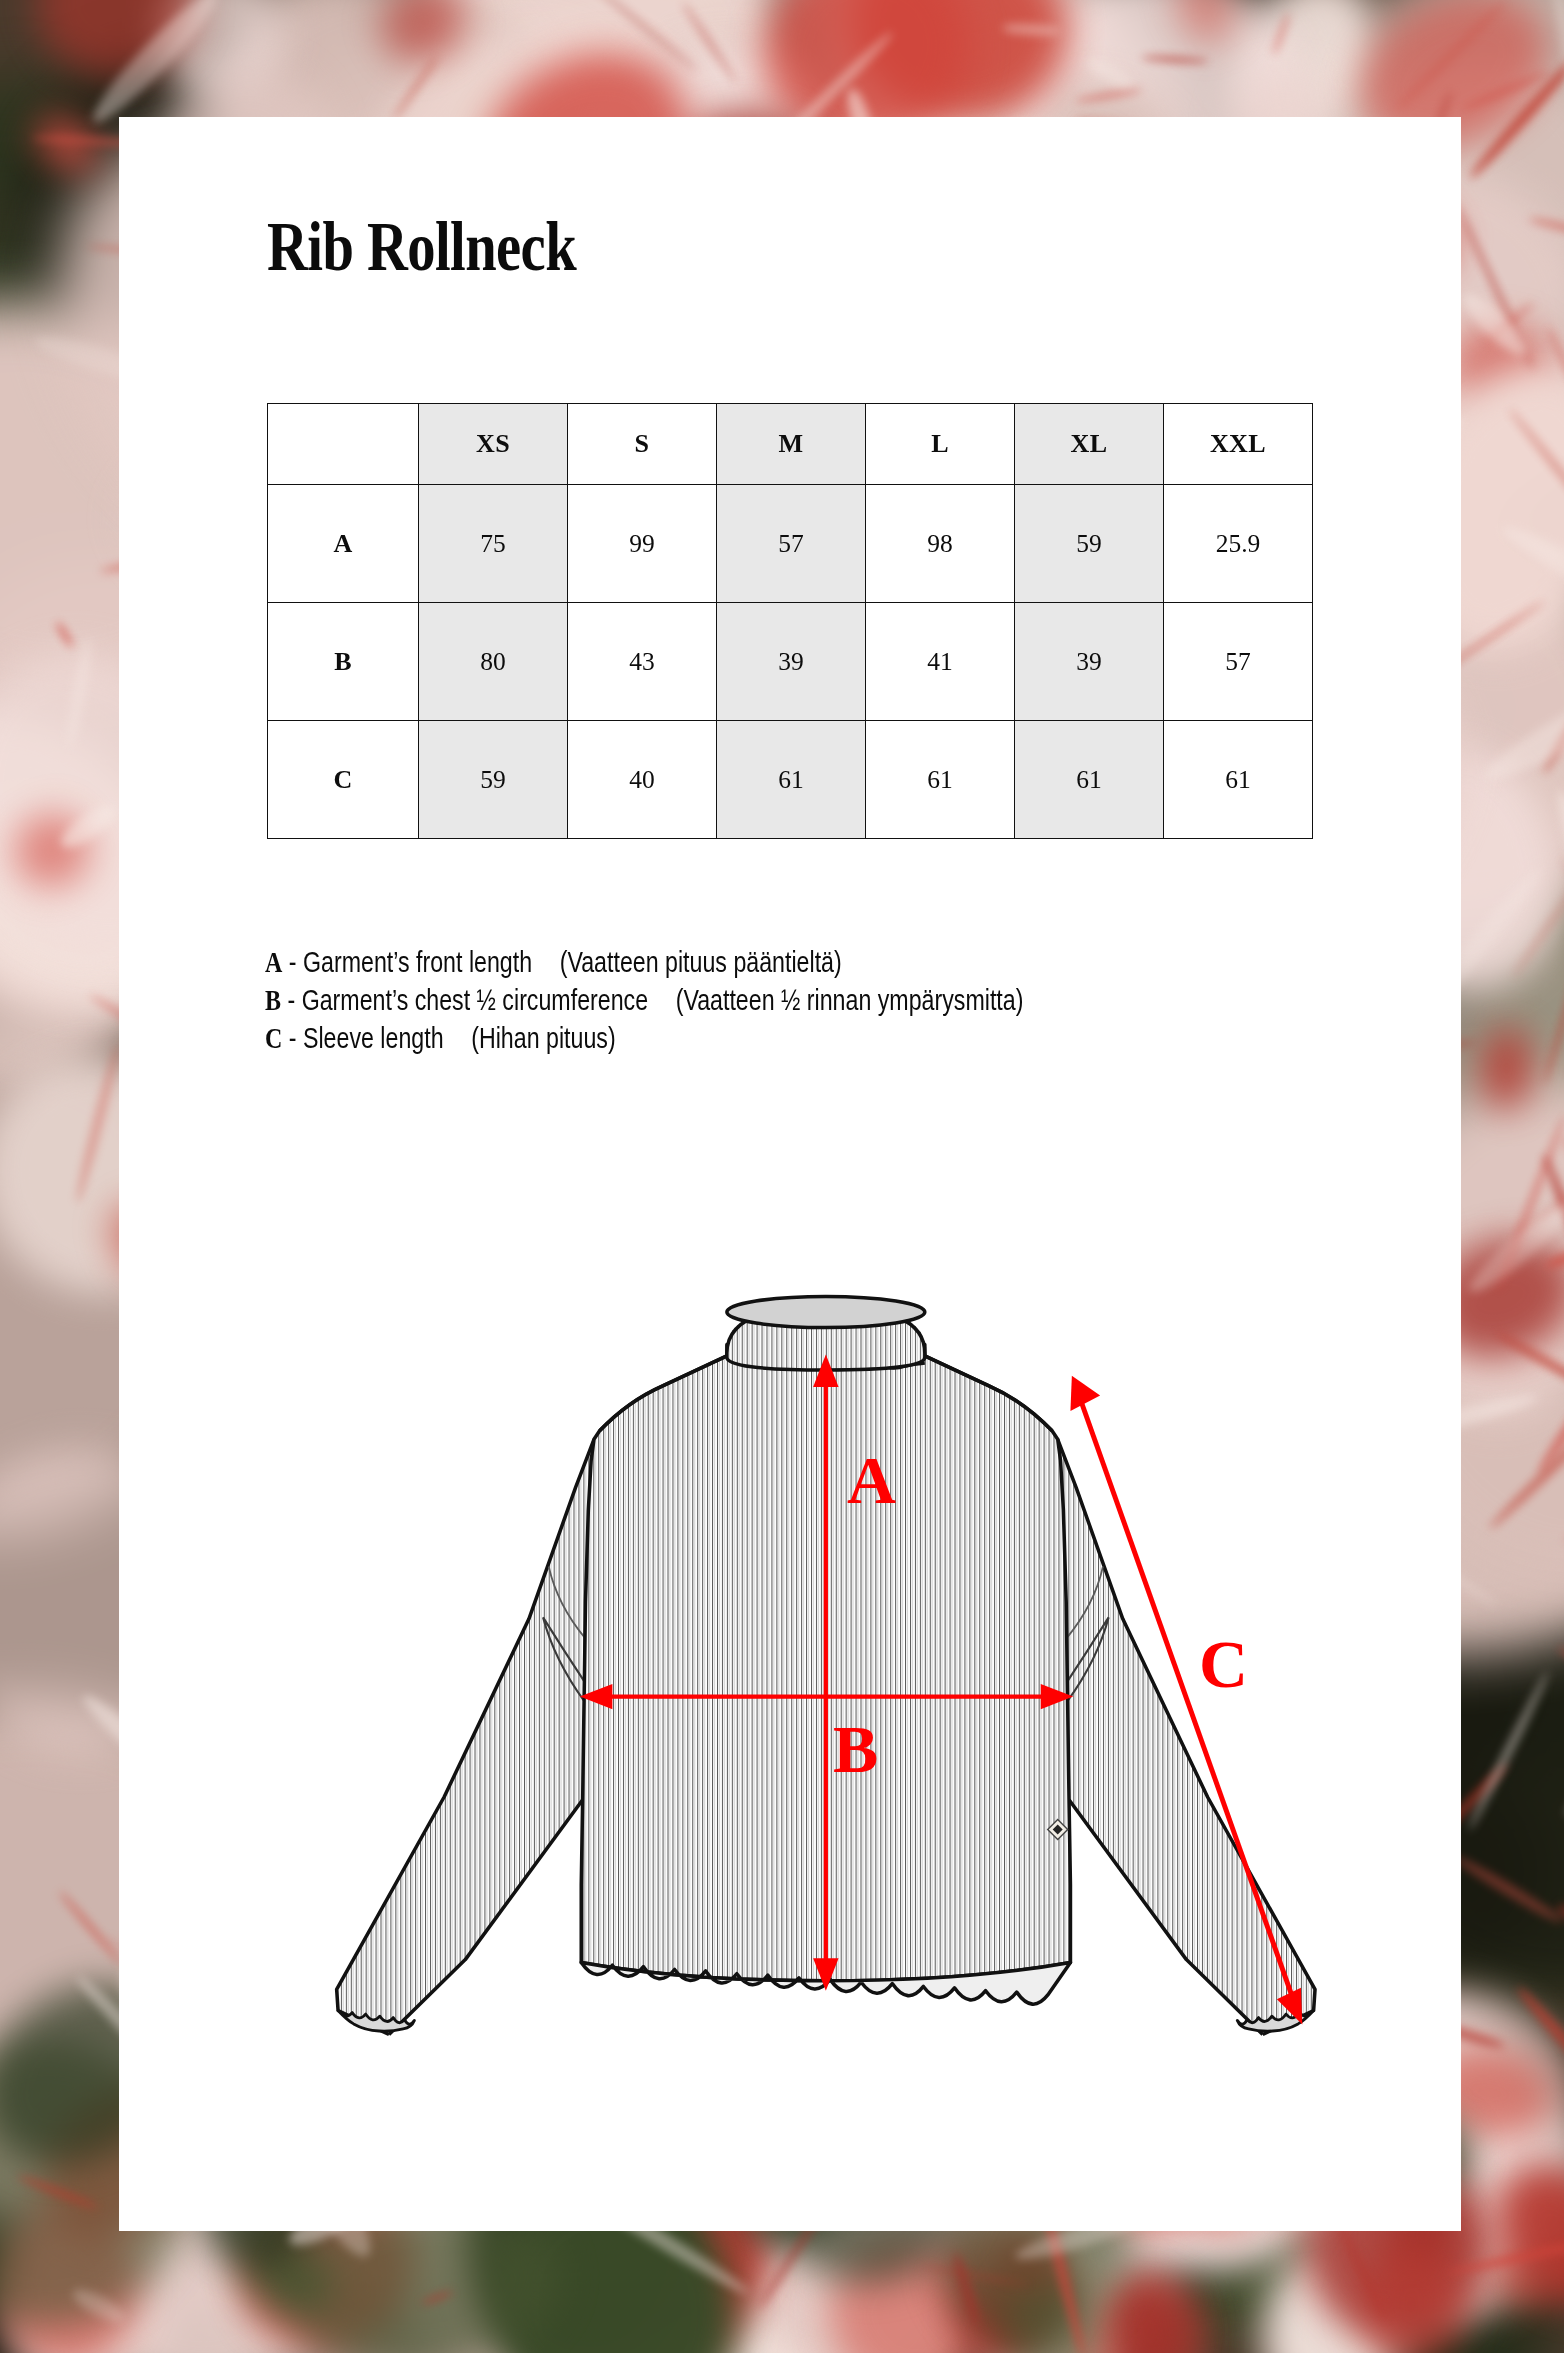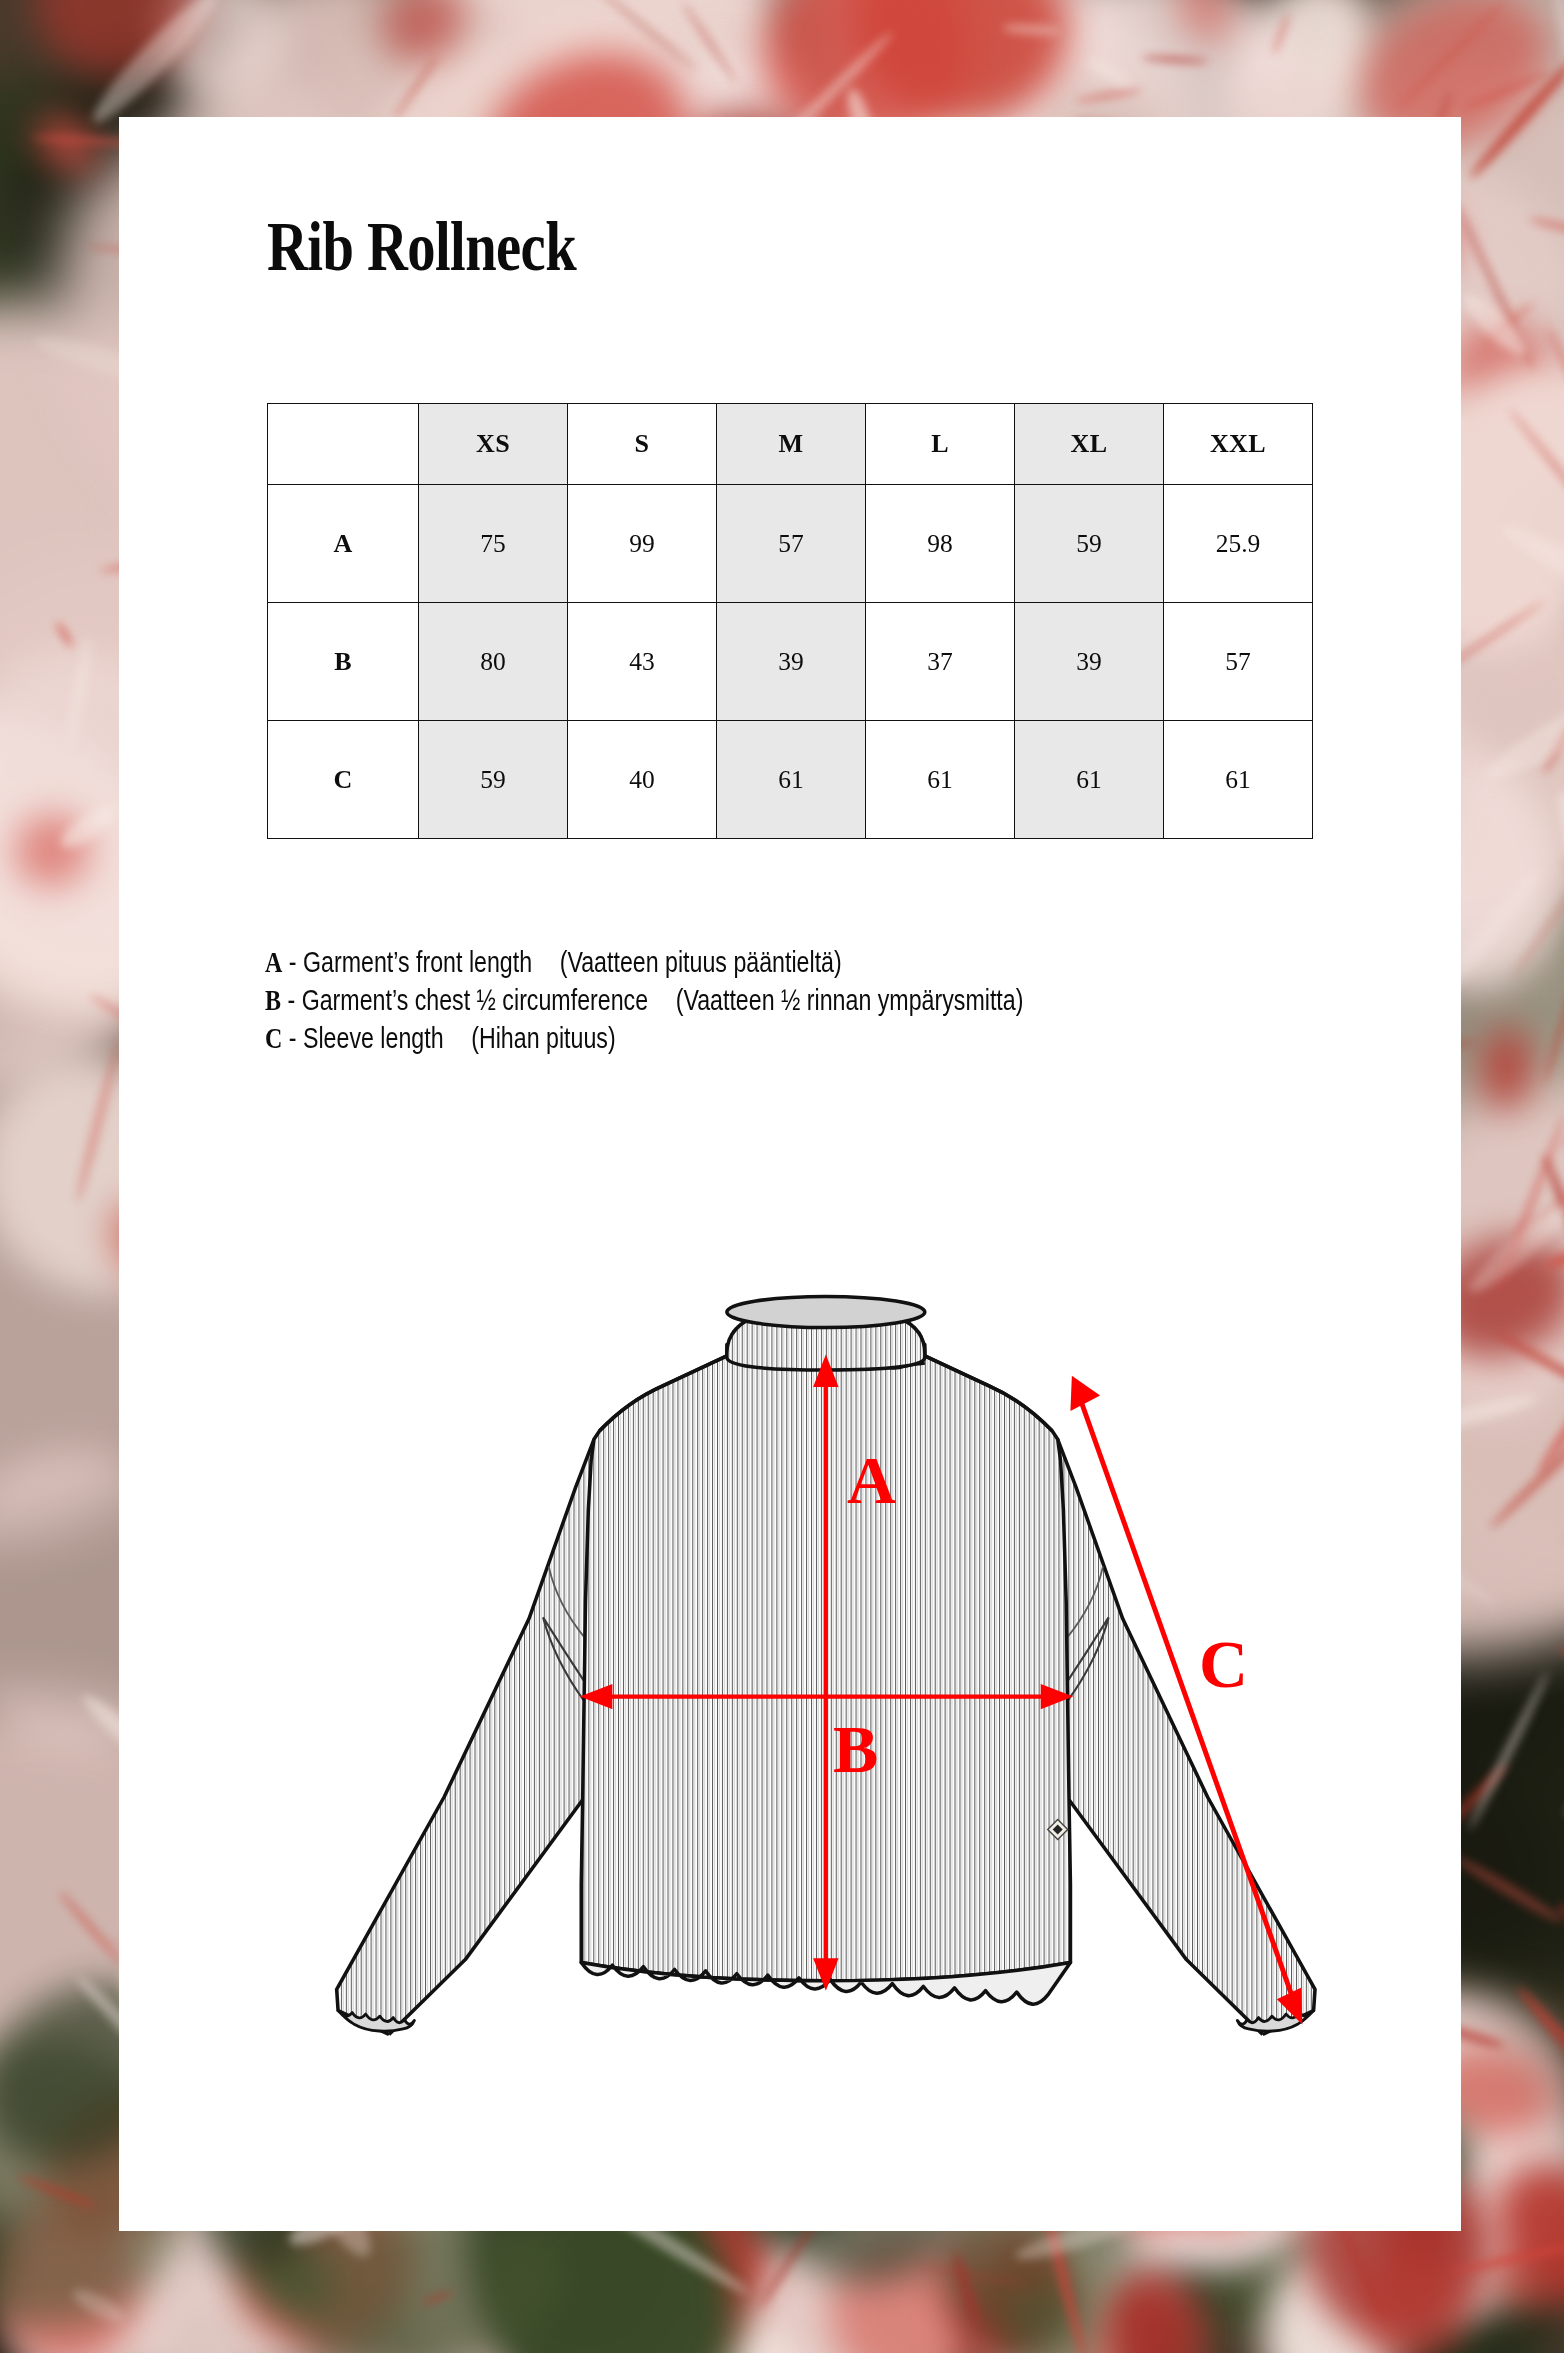--- a/index.html
+++ b/index.html
@@ -709,21 +709,21 @@
         <td class="shade">57</td>
         <td>98</td>
         <td class="shade">59</td>
         <td>25.9</td>
       </tr>
       <tr>
         <td class="rowlabel">B</td>
         <td class="shade">80</td>
         <td>43</td>
         <td class="shade">39</td>
-        <td>37</td>
+        <td>41</td>
         <td class="shade">39</td>
         <td>57</td>
       </tr>
       <tr>
         <td class="rowlabel">C</td>
         <td class="shade">59</td>
         <td>40</td>
         <td class="shade">61</td>
         <td>61</td>
         <td class="shade">61</td>

